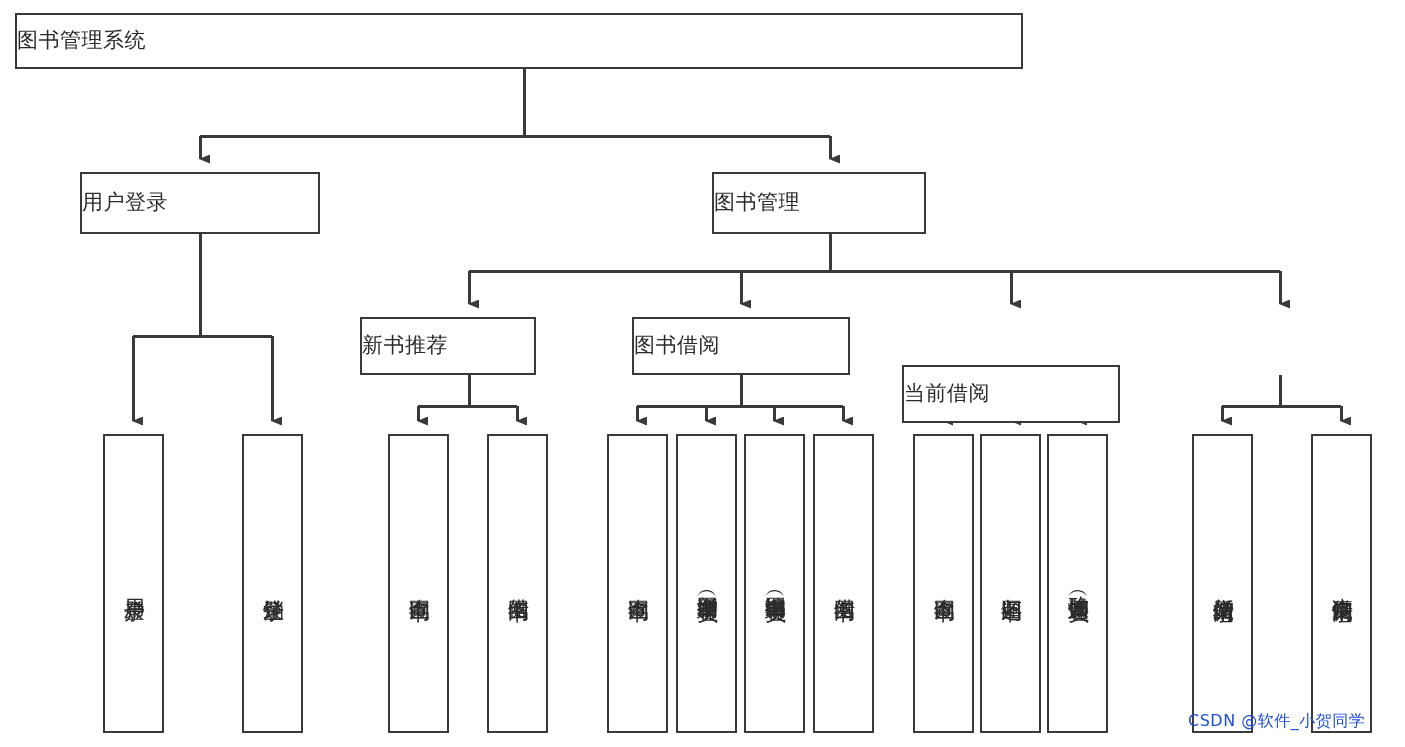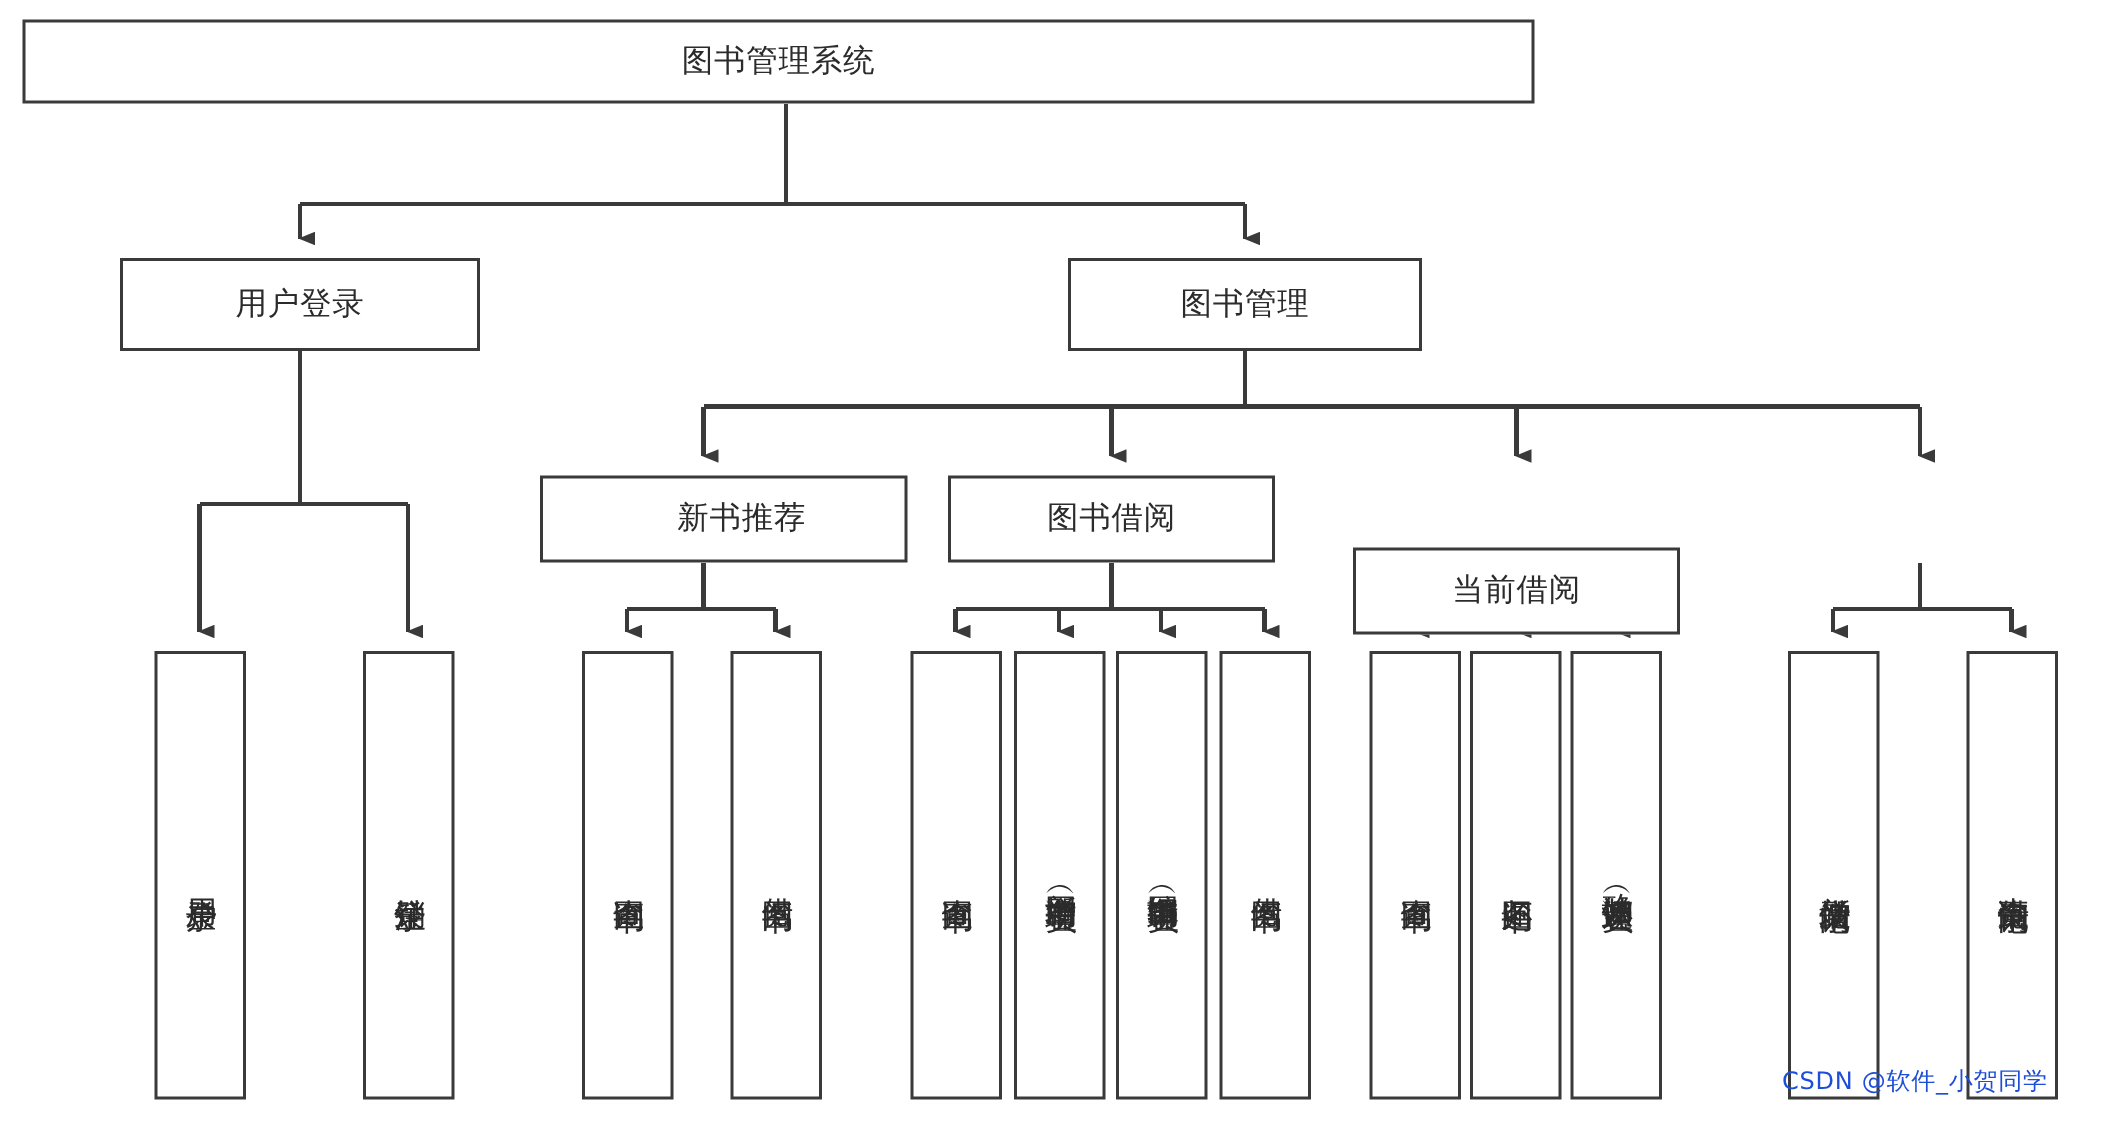--- a/index.html
+++ b/index.html
@@ -26,21 +26,20 @@
     height: 747px;
     pointer-events: none;
   }
   .node {
     position: absolute;
     box-sizing: border-box;
     background: #ffffff;
     border: 2px solid #3a3a3a;
     display: flex;
     align-items: center;
-    justify-content: center;
     color: #2b2b2b;
   }
   .node-h {
     font-size: 21px;
     line-height: 1.1;
     letter-spacing: 0.5px;
     white-space: nowrap;
   }
   .node-v {
     writing-mode: vertical-rl;
@@ -124,25 +123,25 @@
     </g>
   </svg>
 
   <div class="node node-h" style="left:15px; top:13px; width:1008px; height:56px;">
     <span>图书管理系统</span>
   </div>
 
   <div class="node node-h" style="left:80px; top:172px; width:240px; height:62px;">
     <span>用户登录</span>
   </div>
-  <div class="node node-h" style="left:712px; top:172px; width:236px; height:62px;">
+  <div class="node node-h" style="left:712px; top:172px; width:214px; height:62px;">
     <span>图书管理</span>
   </div>
 
-  <div class="node node-h" style="left:360px; top:317px; width:245px; height:58px;padding-left:24px;">
+  <div class="node node-h" style="left:360px; top:317px; width:176px; height:58px;">
     <span>新书推荐</span>
   </div>
   <div class="node node-h" style="left:632px; top:317px; width:218px; height:58px;">
     <span>图书借阅</span>
   </div>
   <div class="node node-h" style="left:902px; top:317px; width:218px; height:58px;margin-top:48px;">
     <span>当前借阅</span>
   </div>
 
   <div class="node node-v" style="left:103px; top:434px; width:61px; height:299px;">

